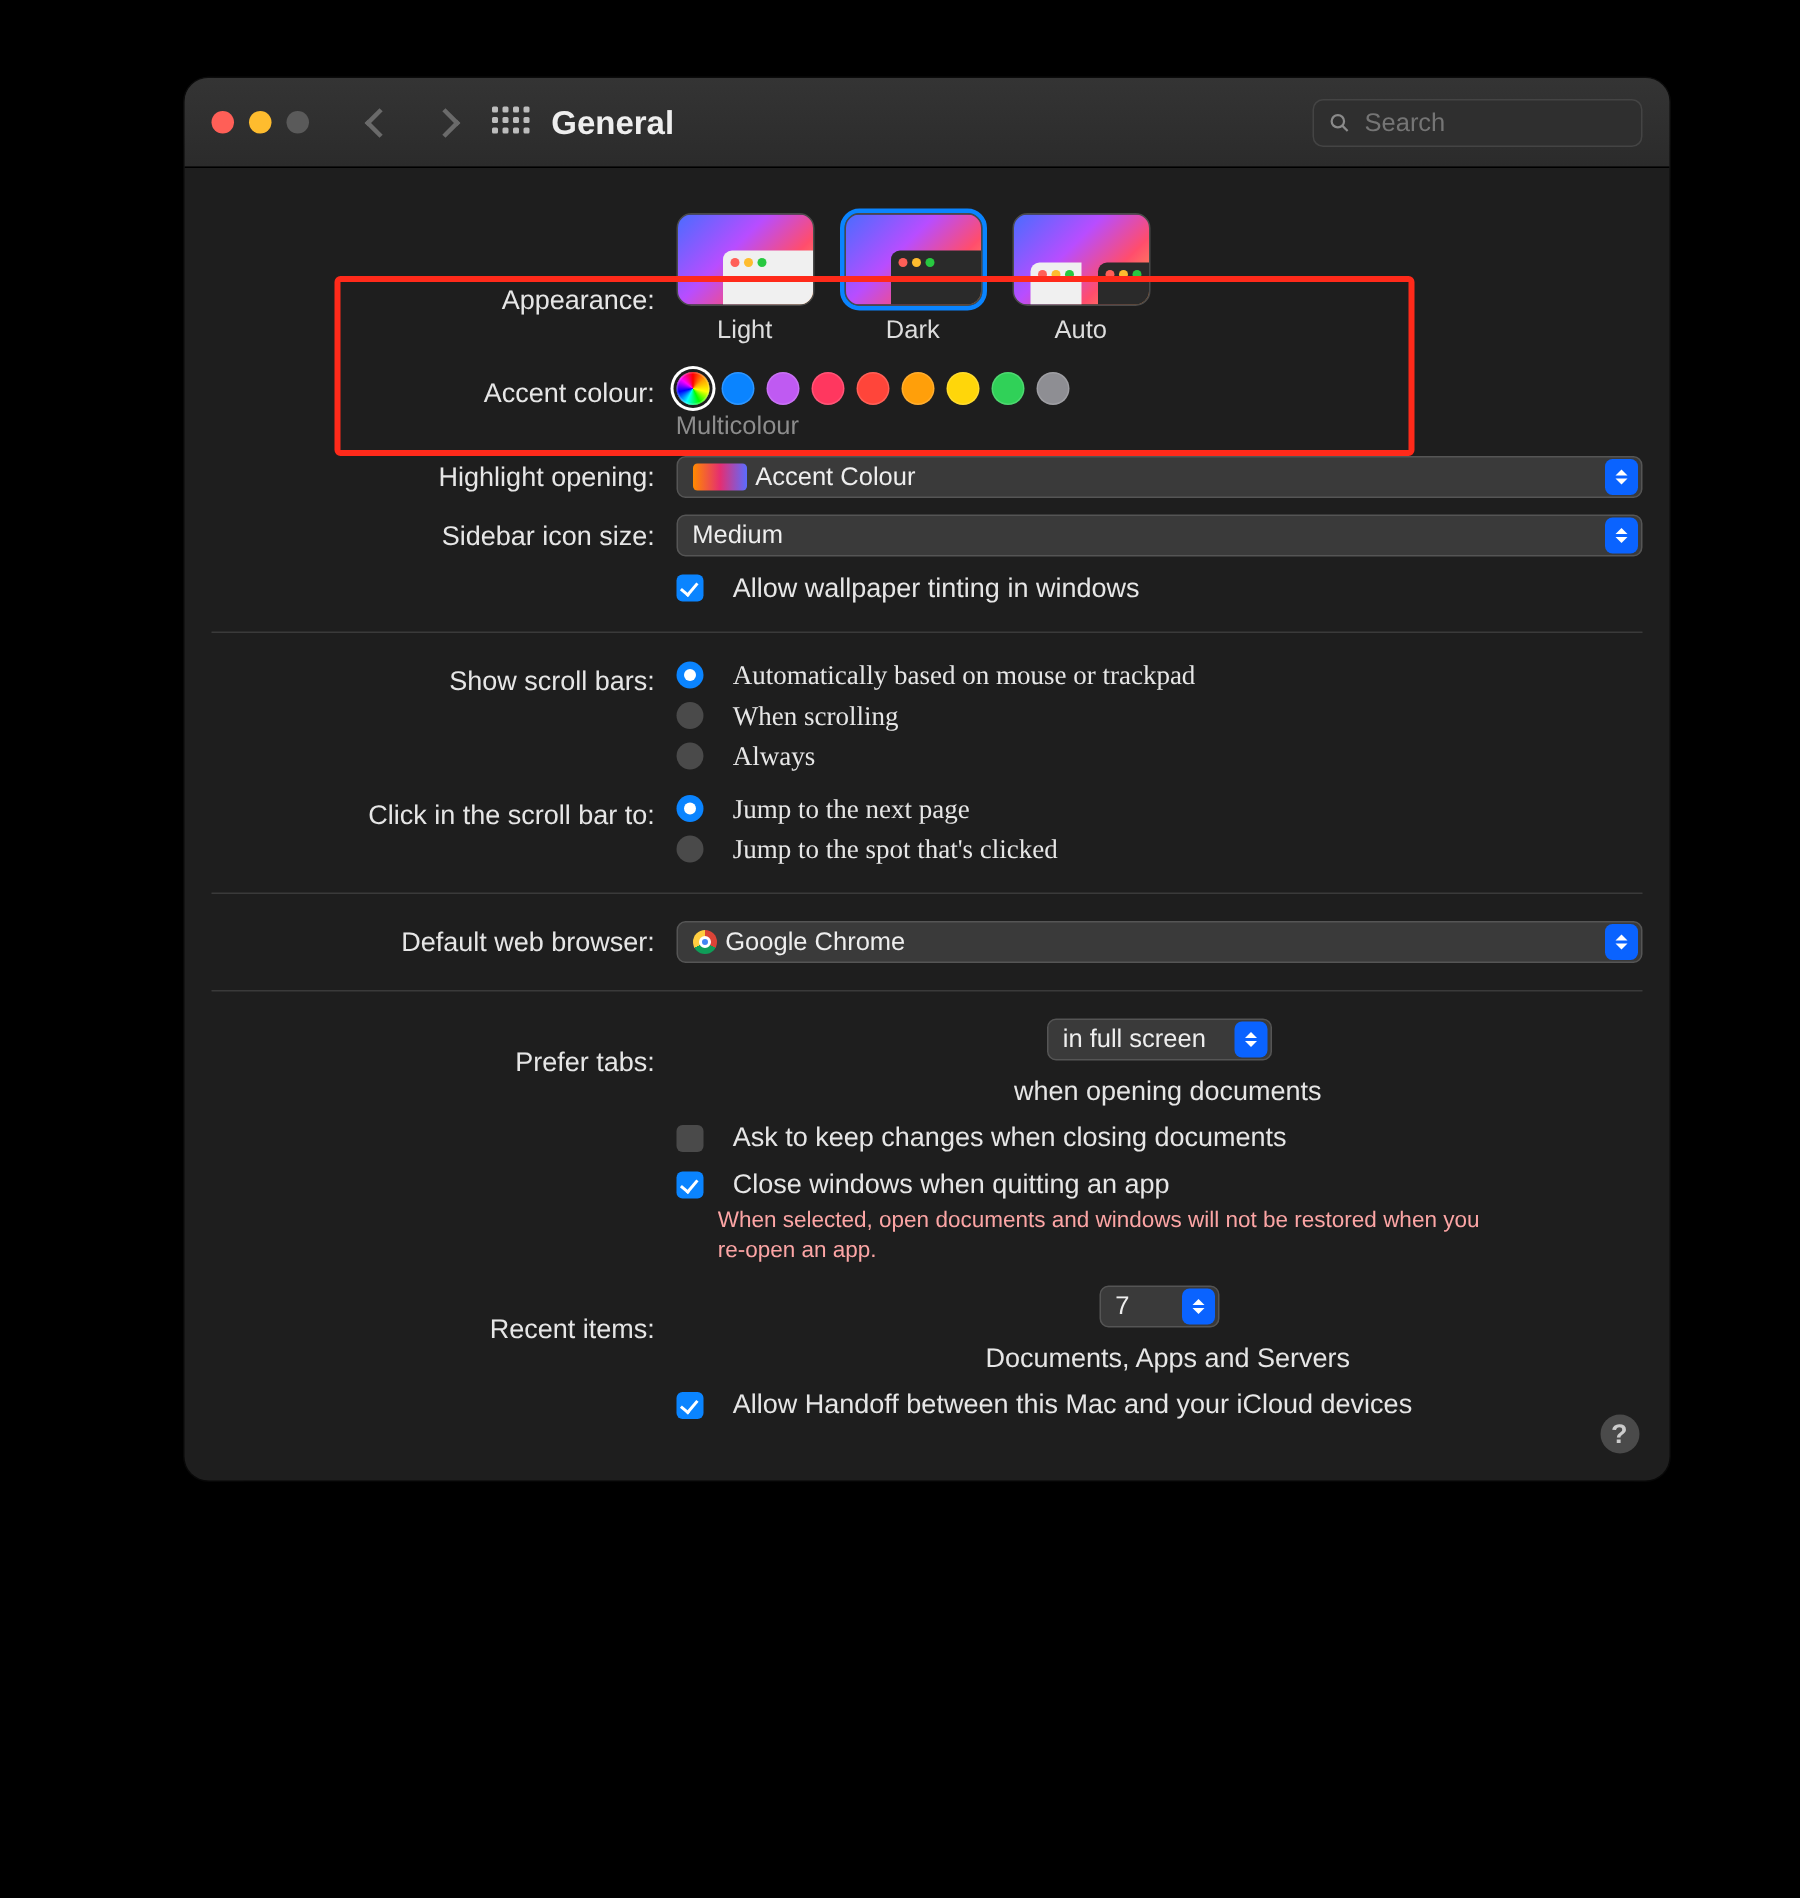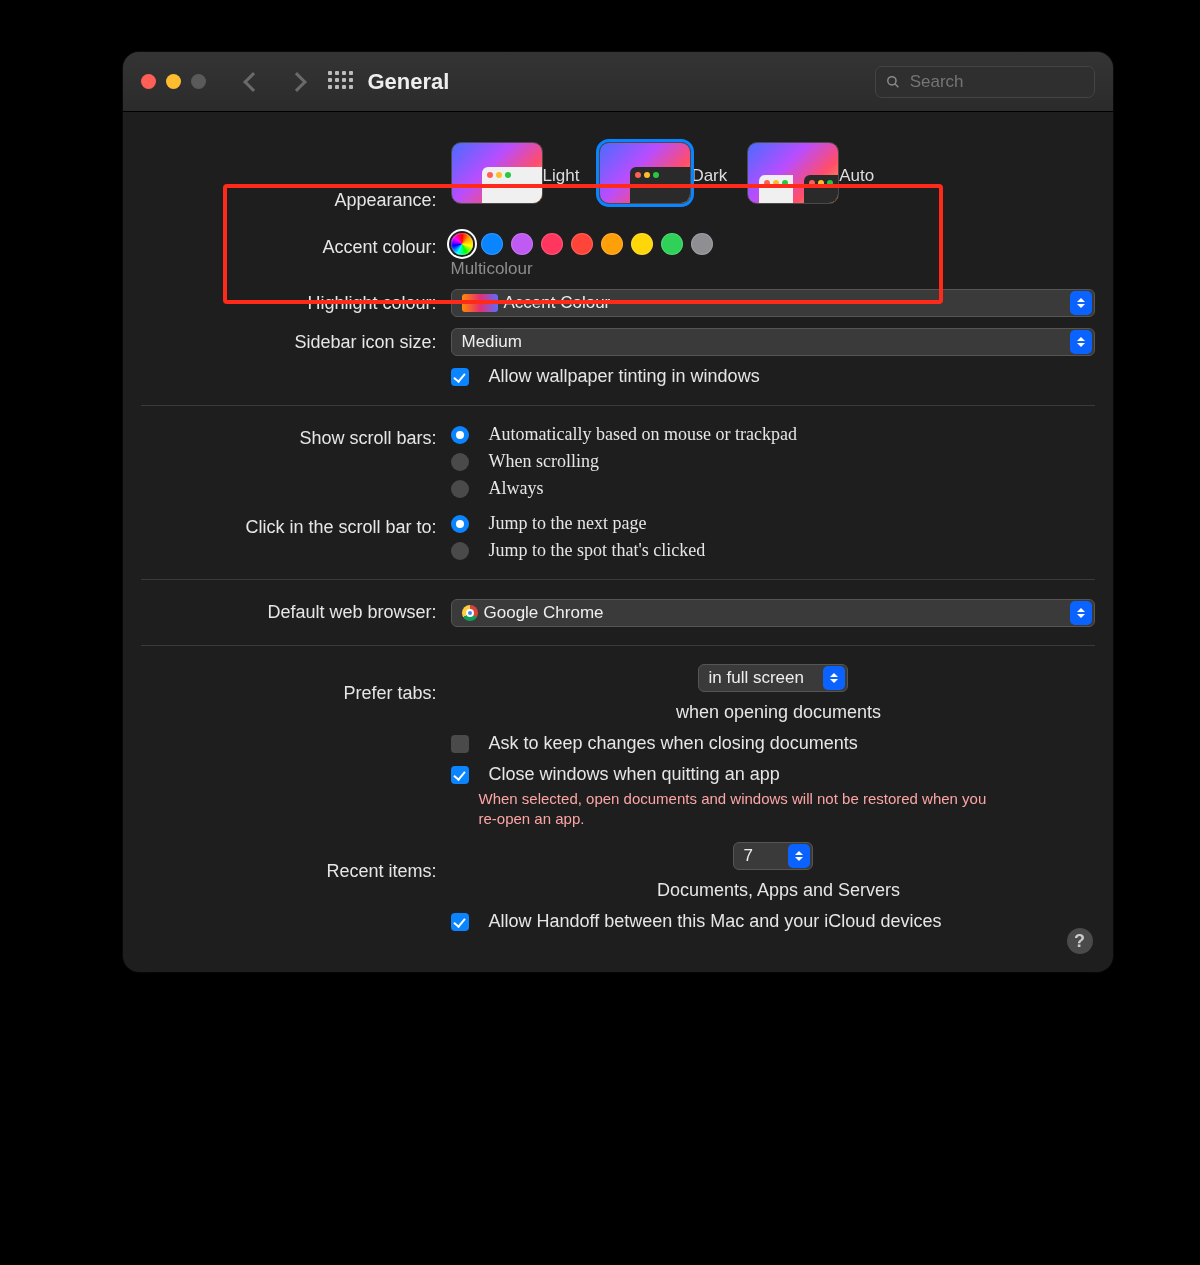--- a/index.html
+++ b/index.html
@@ -78,21 +78,21 @@
     padding-right: 14px;
     color: #e6e6e6;
     font-size: 18px;
     line-height: 1.6;
   }
   .label.high { padding-top: 44px; text-align: right; }
   .field { flex: 1; display: flex; flex-direction: column; }
   .inline { display: flex; align-items: center; gap: 10px; }
 
   .appearance-opts { display: flex; gap: 20px; }
-  .app-opt { display: flex; flex-direction: row; align-items: center; cursor: pointer; }
+  .app-opt { display: flex; flex-direction: column; align-items: center; cursor: pointer; }
   .thumb {
     width: 92px; height: 62px; border-radius: 10px;
     background: linear-gradient(135deg,#4a6cff 0%,#b84dff 40%,#ff4d6d 70%,#ffa94d 100%);
     position: relative; overflow: hidden;
     border: 1px solid #4a4a4a;
   }
   .thumb.selected { outline: 3px solid #0a84ff; outline-offset: 0; }
   .thumb .mini {
     position: absolute; bottom: 0; right: 0;
     width: 60px; height: 36px; border-radius: 6px 0 0 0;
@@ -262,21 +262,21 @@
             <div class="swatch" style="background:#ff9f0a"></div>
             <div class="swatch" style="background:#ffd60a"></div>
             <div class="swatch" style="background:#30d158"></div>
             <div class="swatch" style="background:#8e8e93"></div>
           </div>
           <div class="sublabel">Multicolour</div>
         </div>
       </div>
 
       <div class="row">
-        <div class="label">Highlight colour:</div>
+        <div class="label">Highlight opening:</div>
         <div class="field">
           <div class="select">
             <span class="val">
                 <span class="accent-grad"></span>
                 <span>Accent Colour</span>
               </span>
             <span class="stepper">
                 <span class="tri up"></span>
                 <span class="tri down"></span>
               </span>

